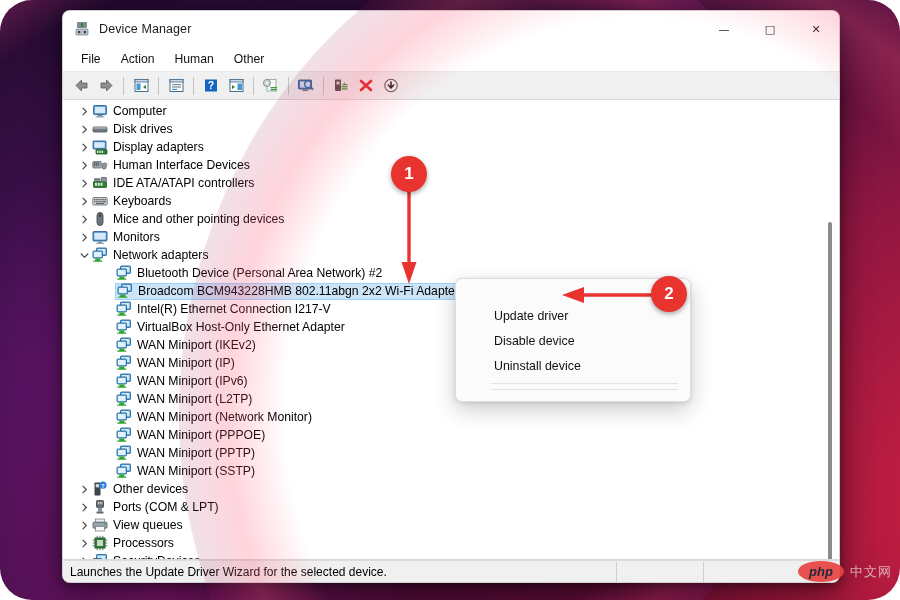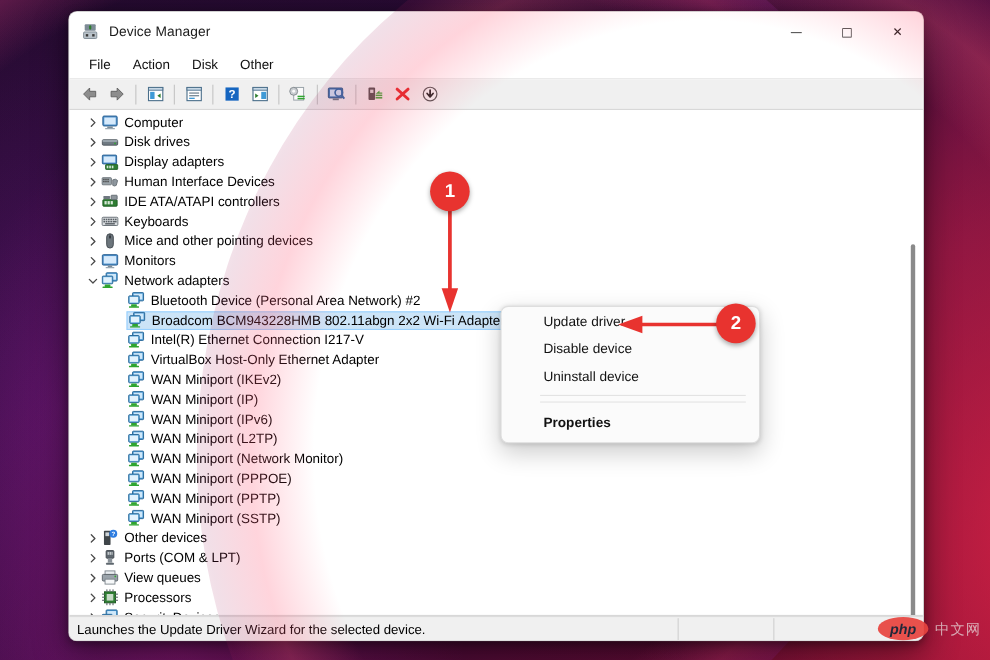--- a/index.html
+++ b/index.html
@@ -14,20 +14,21 @@
   #desktop {
     position: relative;
     width: 900px; height: 600px;
     background:
       radial-gradient(ellipse 420px 760px at 18% 96%, rgba(150,25,120,0.55) 0%, rgba(90,10,80,0.0) 62%),
       radial-gradient(ellipse 560px 900px at 104% 82%, rgba(225,35,70,0.80) 0%, rgba(140,15,55,0.10) 58%),
       radial-gradient(ellipse 760px 620px at 96% 38%, rgba(120,20,70,0.60) 0%, rgba(60,8,45,0.0) 70%),
       radial-gradient(ellipse 300px 500px at 6% 62%, rgba(120,30,160,0.45) 0%, rgba(40,10,70,0.0) 75%),
       linear-gradient(145deg, #180a2e 0%, #1d0a33 28%, #2a0a3c 52%, #4a0a35 74%, #6b0c2e 100%);
     overflow: hidden;
+    border-radius: 32px;
   }
   #desktop::before {
     content:"";
     position:absolute; left:-260px; top:-120px;
     width: 1100px; height: 900px;
     border-radius: 50%;
     background: radial-gradient(ellipse at 50% 50%, rgba(200,40,110,0.0) 58%, rgba(220,60,130,0.30) 66%, rgba(120,30,180,0.18) 72%, rgba(0,0,0,0) 80%);
     transform: rotate(-12deg);
     pointer-events:none;
   }
@@ -192,21 +193,21 @@
 
   
   #ctxmenu {
     position: absolute;
     left: 455px; top: 278px;
     width: 236px;
     background: #fbfbfb;
     border: 1px solid #dedede;
     border-radius: 7px;
     box-shadow: 0 8px 22px rgba(0,0,0,0.20), 0 1px 4px rgba(0,0,0,0.12);
-    padding: 0 0 6px 0;
+    padding: 24px 0 6px 0;
     z-index: 40;
   }
   .ctx-item {
     height: 25px;
     display: flex; align-items: center;
     padding-left: 35px;
     font-size: 12.4px;
     color: #111;
     margin: 0 3px;
     border-radius: 4px;
@@ -277,21 +278,21 @@
         </div>
         <div class="winbtn close">
           <span class="gl">✕</span>
         </div>
       </div>
     </div>
 
     <div class="menubar">
       <div class="menu-item">File</div>
       <div class="menu-item">Action</div>
-      <div class="menu-item">Disk</div>
+      <div class="menu-item">Human</div>
       <div class="menu-item">Other</div>
     </div>
 
     <div class="toolbar">
       <div class="tb">
         <svg width="17" height="15" viewBox="0 0 17 15">
           <path d="M8.5 2 L3 7.5 L8.5 13 L8.5 10 L14 10 L14 5 L8.5 5 Z" fill="#8d8d8d" stroke="#5c5c5c" stroke-width="0.8" stroke-linejoin="round"></path>
         </svg>
       </div>
       <div class="tb">
@@ -862,21 +863,20 @@
       <div class="st-cell-b"></div>
     </div>
   </div>
 
   <div id="ctxmenu">
       <div class="ctx-item">Update driver</div>
       <div class="ctx-item">Disable device</div>
       <div class="ctx-item">Uninstall device</div>
       <div class="ctx-div"></div>
       <div class="ctx-div"></div>
-      <div class="ctx-item bold">Properties</div>
     </div>
 
   <svg class="ann-svg" viewBox="0 0 900 600">
 
     <line x1="409" y1="190" x2="409" y2="268" stroke="#e8332f" stroke-width="3.4"></line>
     <path d="M409 284 L401.5 262 L416.5 262 Z" fill="#e8332f"></path>
 
     <line x1="660" y1="295" x2="578" y2="295" stroke="#e8332f" stroke-width="3.4"></line>
     <path d="M562 295 L584 287 L584 303 Z" fill="#e8332f"></path>
   </svg>

